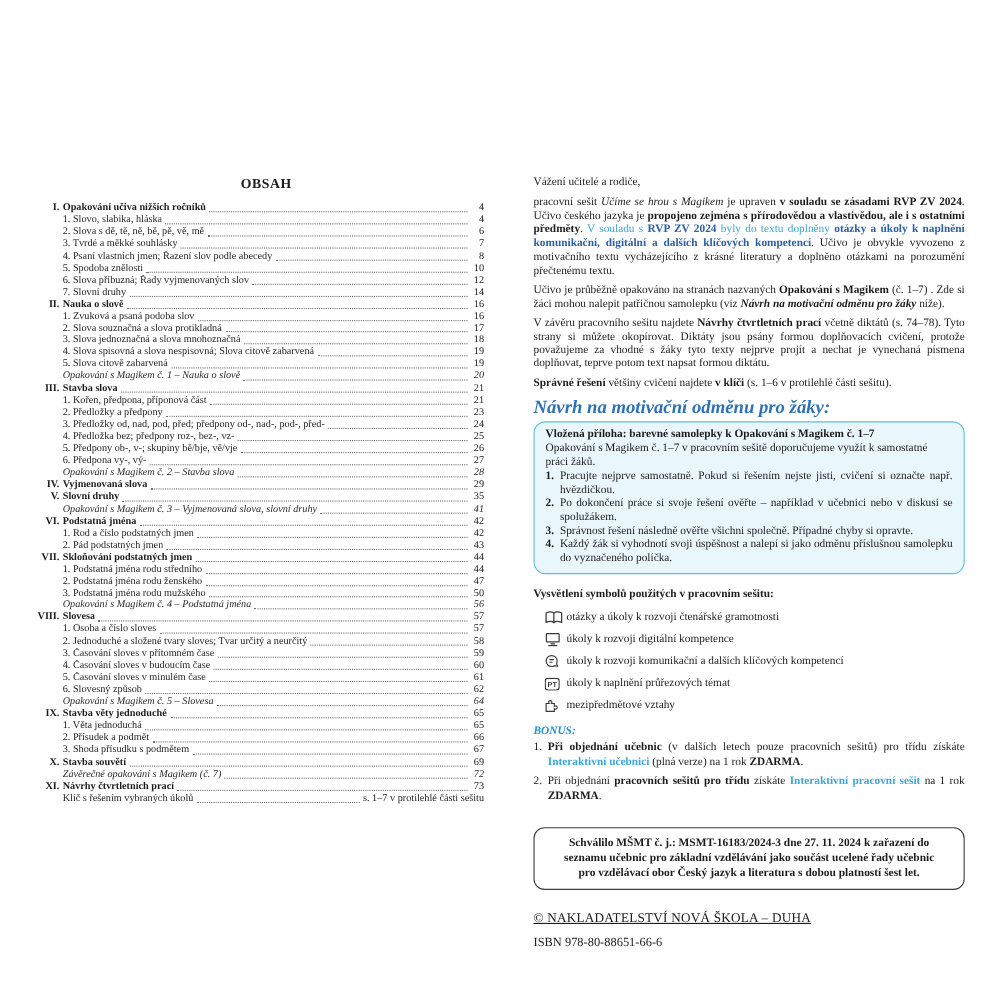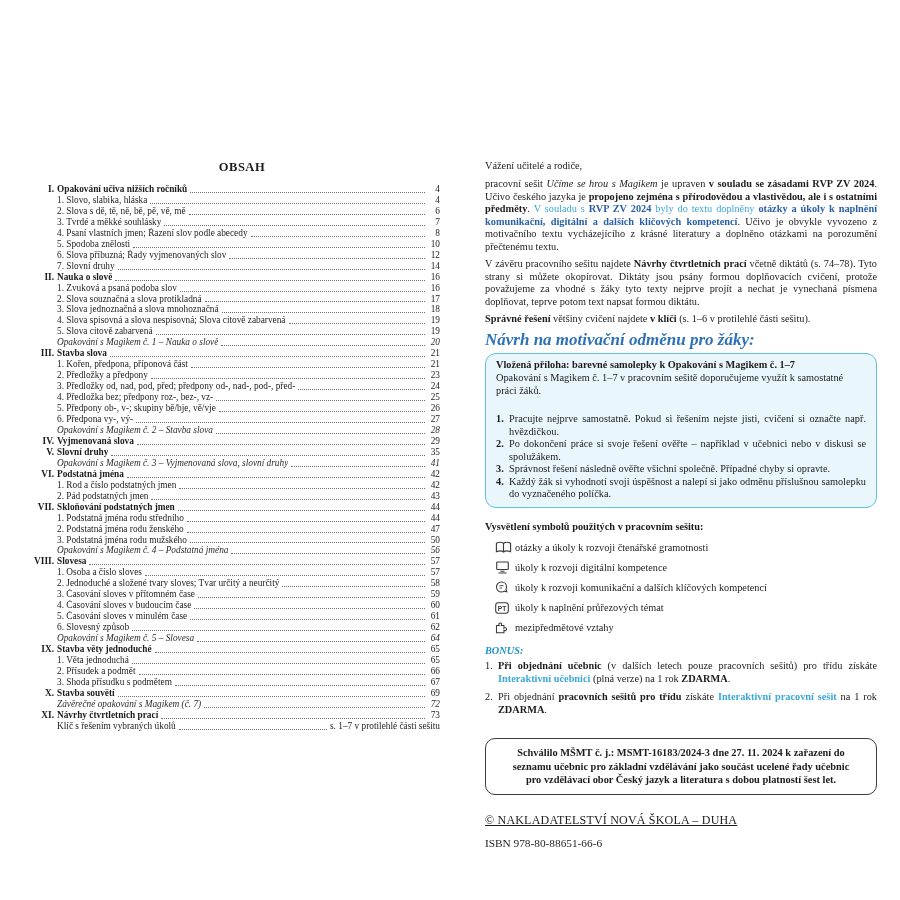--- a/index.html
+++ b/index.html
@@ -24,21 +24,21 @@
   .salutation{margin:0 0 6px 0;}
   .para{margin:0 0 5px 0;text-align:justify;}
   .b{font-weight:bold;}
   .i{font-style:italic;}
   .c-cyan{color:#3ba7d9;}
   .c-blue{color:#2a5fa8;}
 
   .reward-heading{color:#2d71b8;font-weight:bold;font-style:italic;font-size:17px;margin:9px 0 6px 0;}
   .reward-box{border:1.6px solid #5fc0dc;background:#e9f6fc;border-radius:11px;padding:5px 10px 7px 10px;margin:0 0 13px 0;}
   .reward-box .rb-title{font-weight:bold;margin-bottom:1px;}
-  .reward-box .rb-intro{margin-bottom:16px;}
+  .reward-box .rb-intro{margin-bottom:0;}
   .reward-item{display:flex;text-align:justify;}
   .reward-item .num{flex:0 0 13px;font-weight:bold;}
   .reward-item .txt{flex:1;}
 
   .symbols-heading{font-weight:bold;margin:2px 0 7px 0;}
   .symbol-row{display:flex;align-items:center;margin:0 0 6px 10px;height:14px;}
   .sym-icon{flex:0 0 20px;height:14px;display:flex;align-items:center;}
   .sym-icon svg{display:block;}
   .sym-label{flex:1;}
 
@@ -360,20 +360,21 @@
     <span class="leader"></span>
     <span class="pagenum">s. 1–7  v protilehlé části sešitu</span>
   </div>
       </div>
   </div>
 
   <div class="intro-page">
     <p class="salutation">Vážení učitelé a rodiče,</p>
     <div id="intro-paragraphs">
         <p class="para"><span>pracovní sešit </span><span class="i">Učíme se hrou s Magikem</span><span> je upraven </span><span class="b">v souladu se zásadami RVP ZV 2024</span><span>. Učivo českého jazyka je </span><span class="b">propojeno zejména s přírodovědou a vlastivědou, ale i s ostatními předměty</span><span>. </span><span class="c-cyan">V souladu s </span><span class="b c-blue">RVP ZV 2024</span><span class="c-cyan"> byly do textu doplněny </span><span class="b c-blue">otázky a úkoly k naplnění  komunikační, digitální a dalších klíčových kompetencí</span><span>. Učivo je obvykle vyvozeno z motivačního textu vycházejícího z krásné literatury a doplněno otázkami na porozumění přečtenému textu.</span></p>
+        <p class="para"><span>Učivo je průběžně opakováno na stranách nazvaných </span><span class="b">Opakování s Magikem</span><span> (č. 1–7) . Zde si žáci mohou nalepit patřičnou samolepku (viz </span><span class="b i">Návrh na motivační odměnu pro žáky</span><span> níže).</span></p>
         <p class="para"><span>V závěru pracovního sešitu najdete </span><span class="b">Návrhy čtvrtletních prací</span><span> včetně diktátů (s. 74–78). Tyto strany si můžete okopírovat. Diktáty jsou psány formou doplňovacích cvičení, protože považujeme za vhodné s žáky tyto texty nejprve projít a nechat je vynechaná písmena doplňovat, teprve potom text napsat formou diktátu.</span></p>
         <p class="para"><span class="b">Správné řešení</span><span> většiny cvičení najdete </span><span class="b">v klíči</span><span> (s. 1–6 v protilehlé části sešitu).</span></p>
       </div>
 
     <div class="reward-heading">Návrh na motivační odměnu pro žáky:</div>
 
     <div class="reward-box">
       <div class="rb-title">Vložená příloha: barevné samolepky k Opakování s Magikem č. 1–7</div>
       <div class="rb-intro">Opakování s Magikem č. 1–7 v pracovním sešitě doporučujeme využít k samostatné práci žáků.</div>
       <div id="reward-items">

